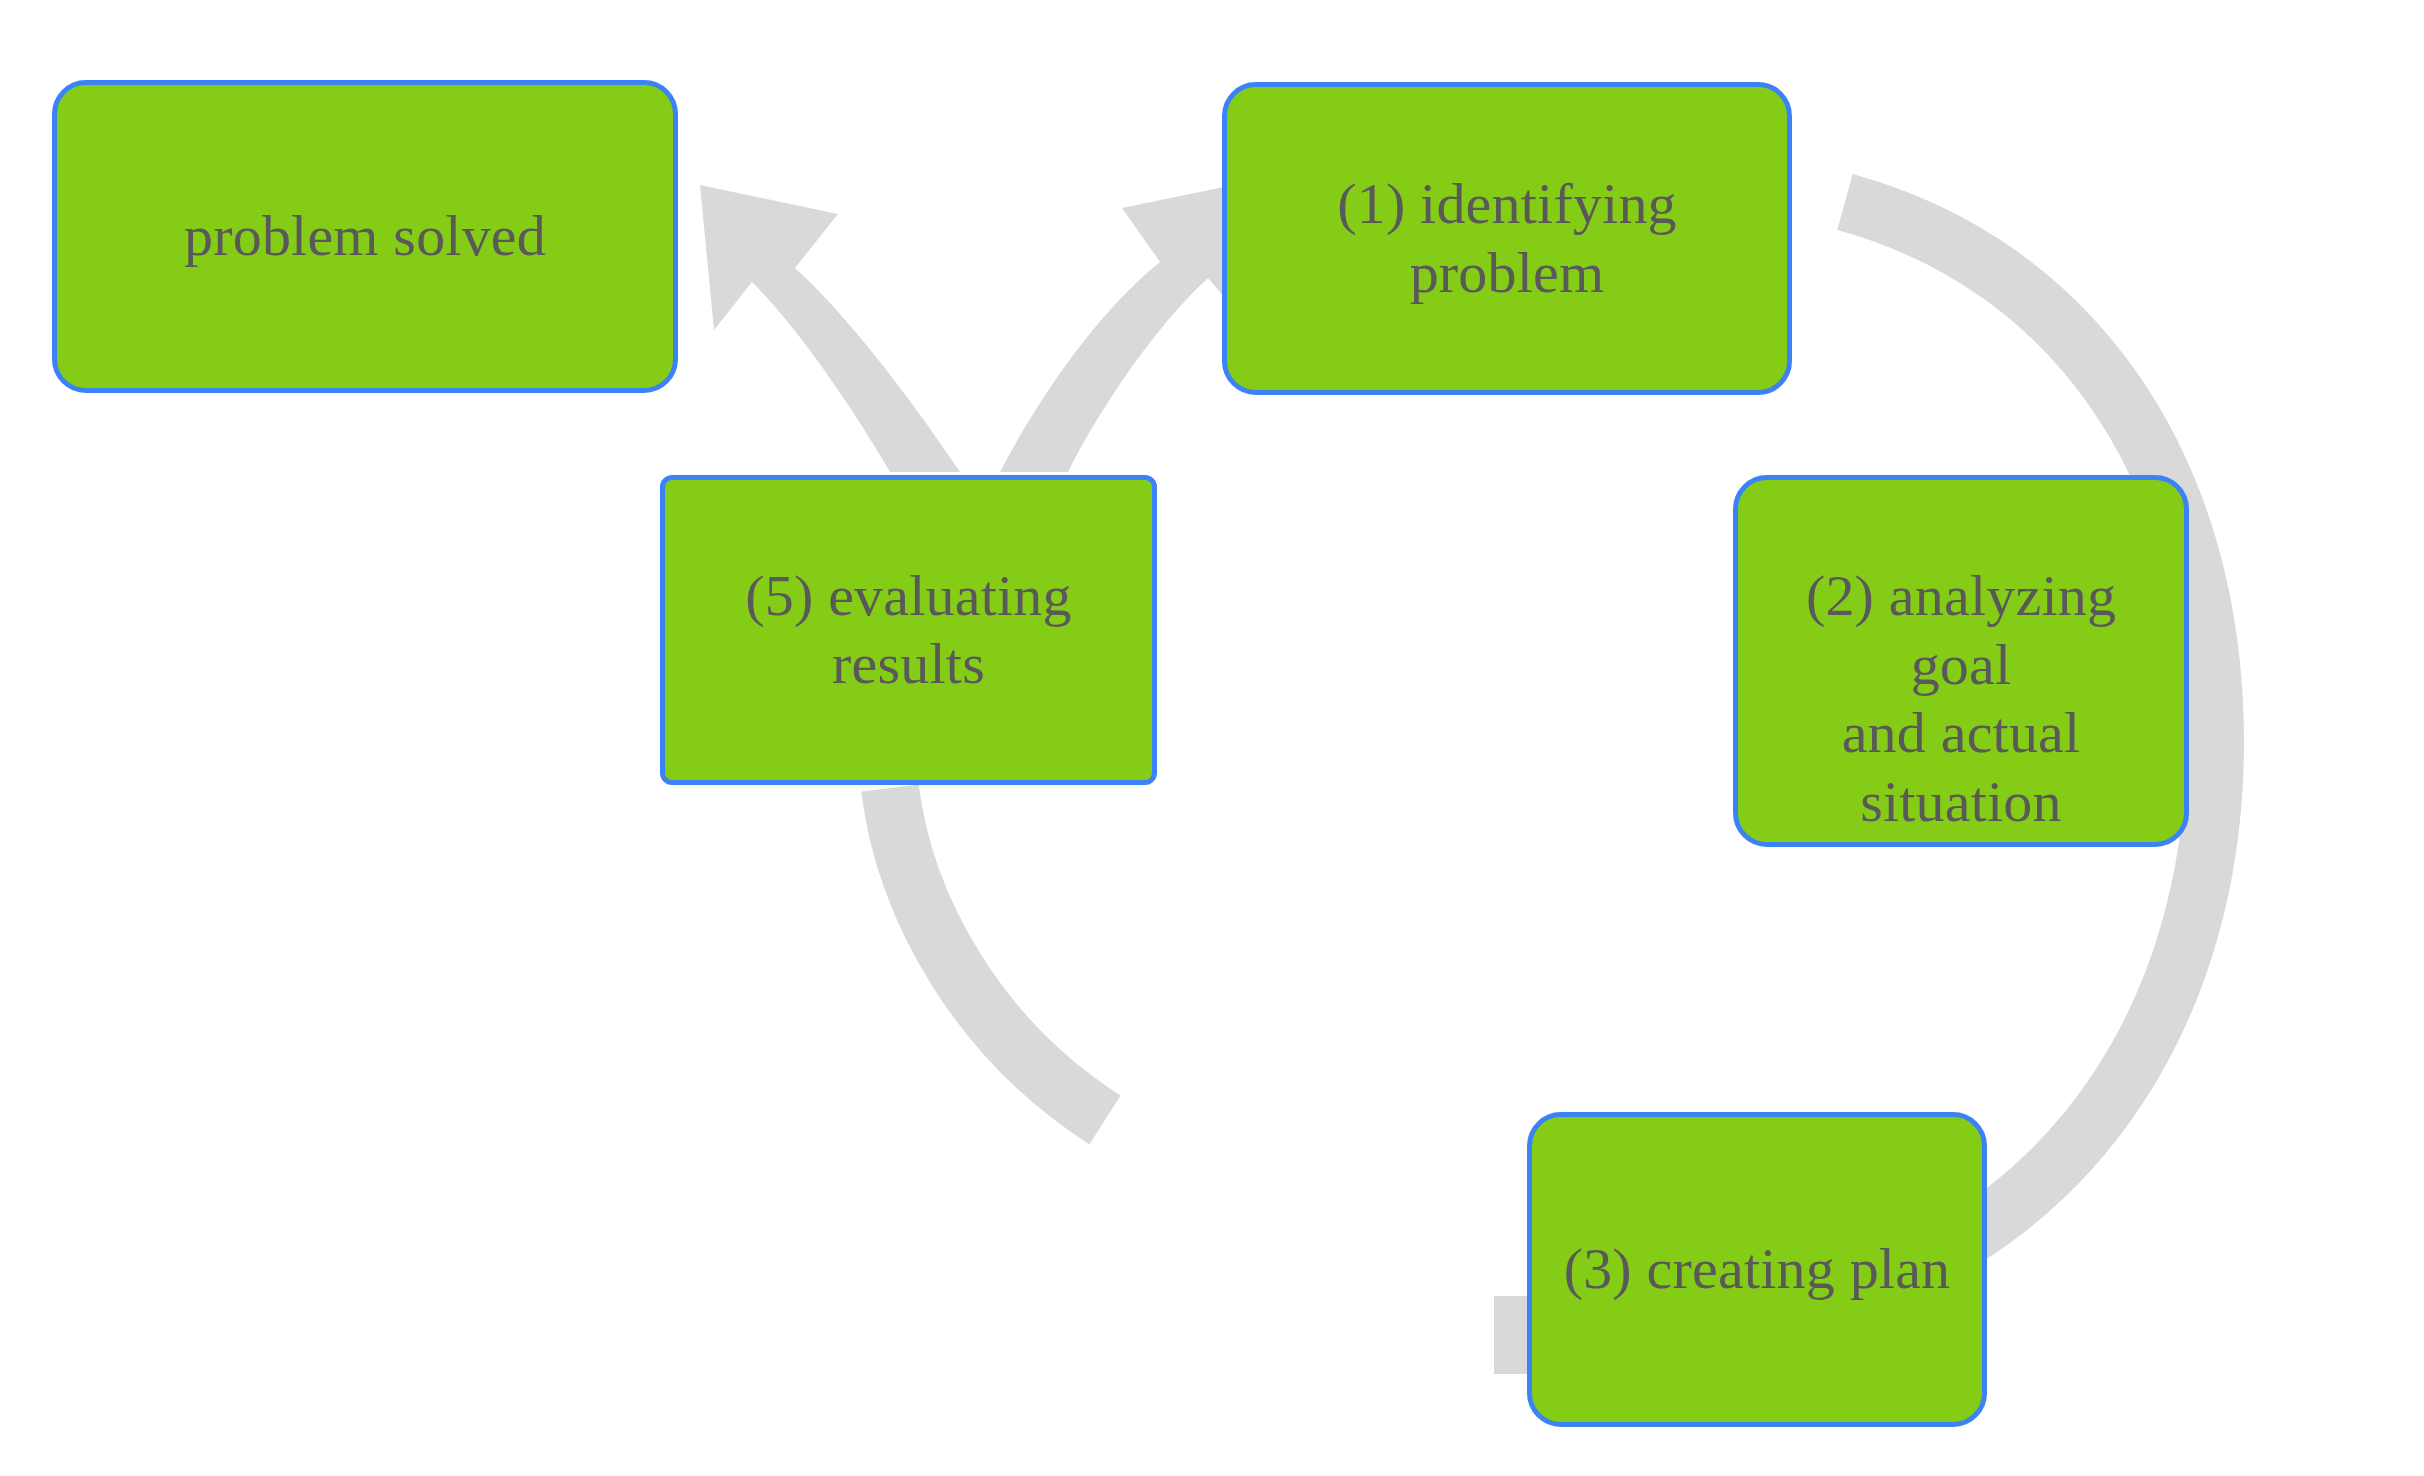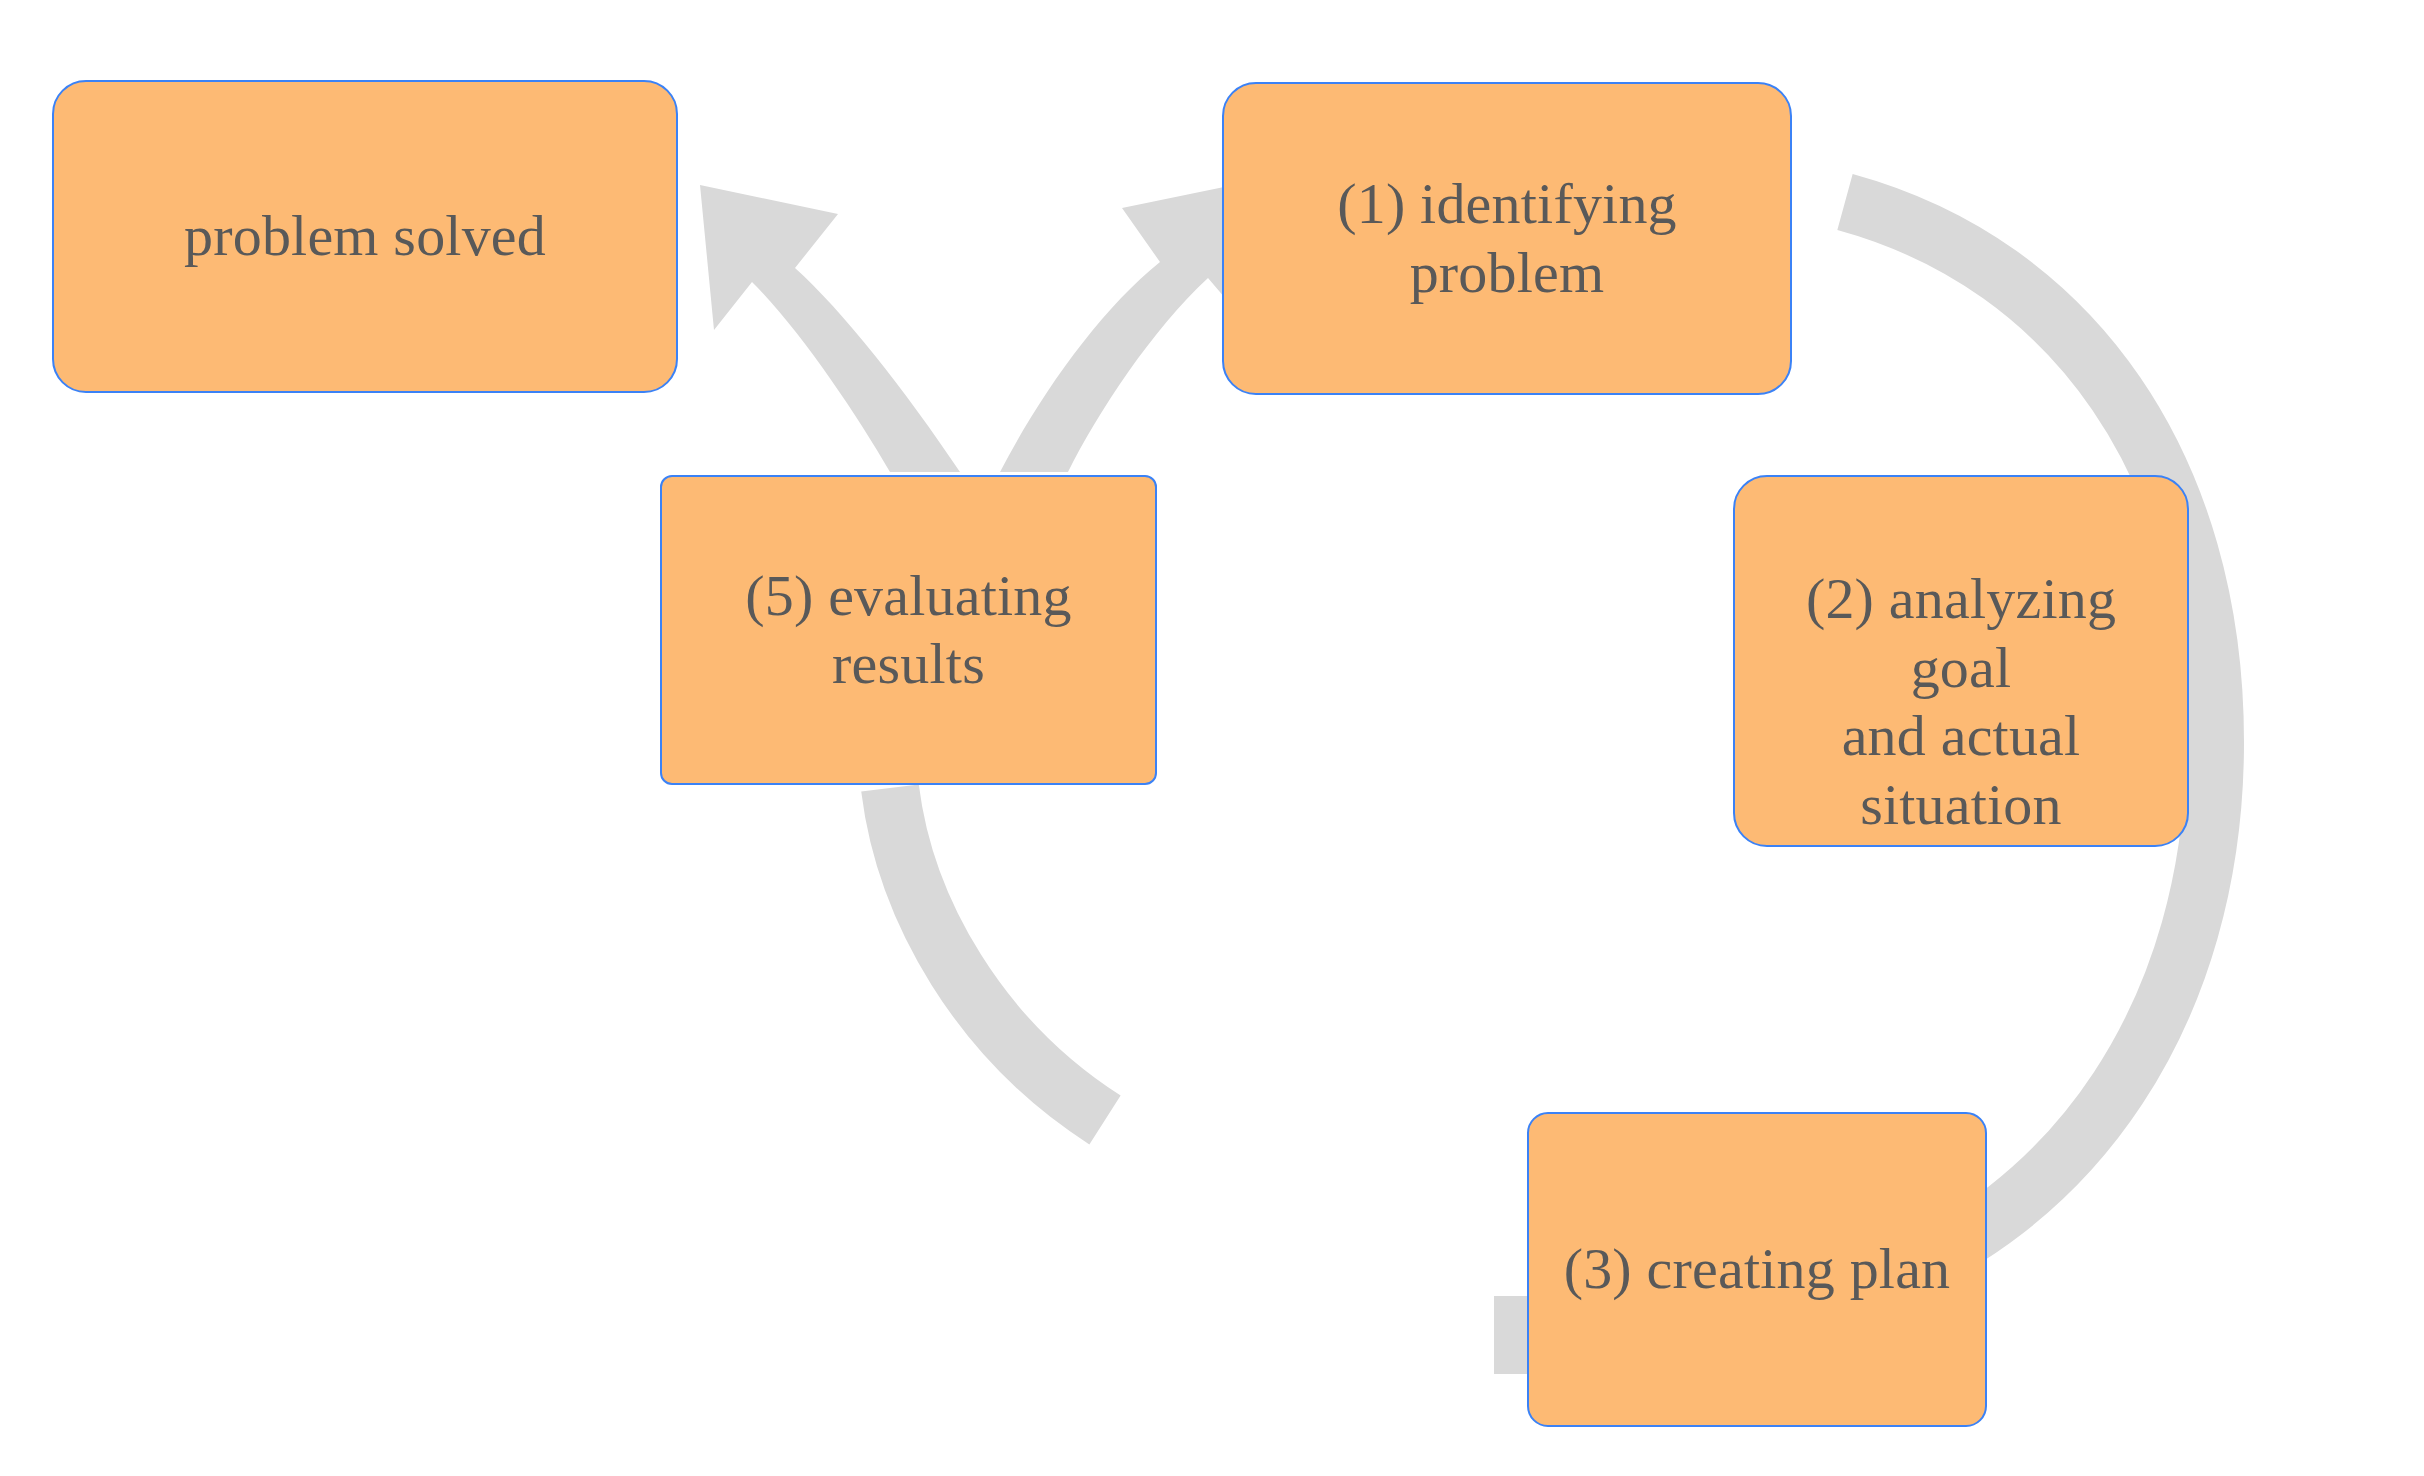--- a/index.html
+++ b/index.html
@@ -23,43 +23,43 @@
   #cycle-svg {
     position: absolute;
     left: 0;
     top: 0;
     width: 2424px;
     height: 1476px;
   }
   .node-box {
     position: absolute;
     box-sizing: border-box;
-    background: #fdba74;
-    border: 2px solid #3b82f6;
+    background: #84cc16;
+    border: 5px solid #3b82f6;
     border-radius: 34px;
     display: flex;
     align-items: center;
     justify-content: center;
     text-align: center;
     color: #595959;
     font-size: 58px;
     line-height: 1.18;
     letter-spacing: 0.2px;
     padding: 6px 25px;
   }
   .node-label {
     display: block;
     width: 100%;
     white-space: pre-line;
   }
   
   #box-problem-solved { left: 52px;   top: 80px;   width: 626px;  height: 313px; }
   #box-step-1         { left: 1202px; top: 82px;   width: 570px;  height: 313px; margin-left: 20px; }
   #box-step-2         { left: 1733px; top: 475px;  width: 456px;  height: 372px; align-items: flex-end; }
-  #box-step-3         { left: 1527px; top: 1112px; width: 460px;  height: 315px; border-radius: 21px; }
+  #box-step-3         { left: 1527px; top: 1112px; width: 460px;  height: 315px; }
   #box-step-4         { left: 845px;  top: 1112px; width: 467px;  height: 315px; }
   #box-step-5         { left: 660px;  top: 475px;  width: 497px;  height: 310px; border-radius: 12px; }
 </style>
 </head>
 <body>
 
 <div id="diagram-root">
 
   <svg id="cycle-svg" viewBox="0 0 2424 1476" aria-hidden="true">
     <defs></defs>

